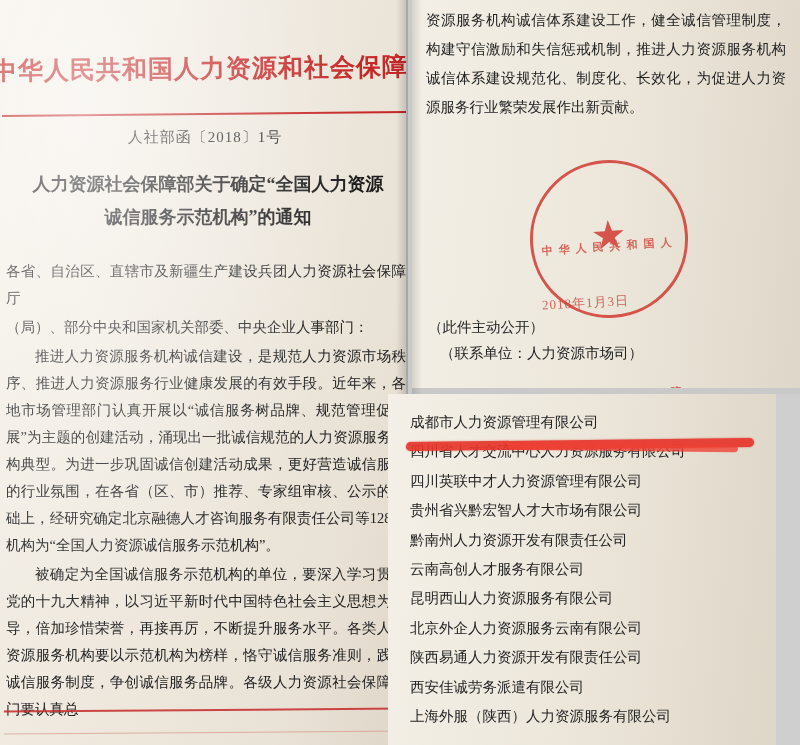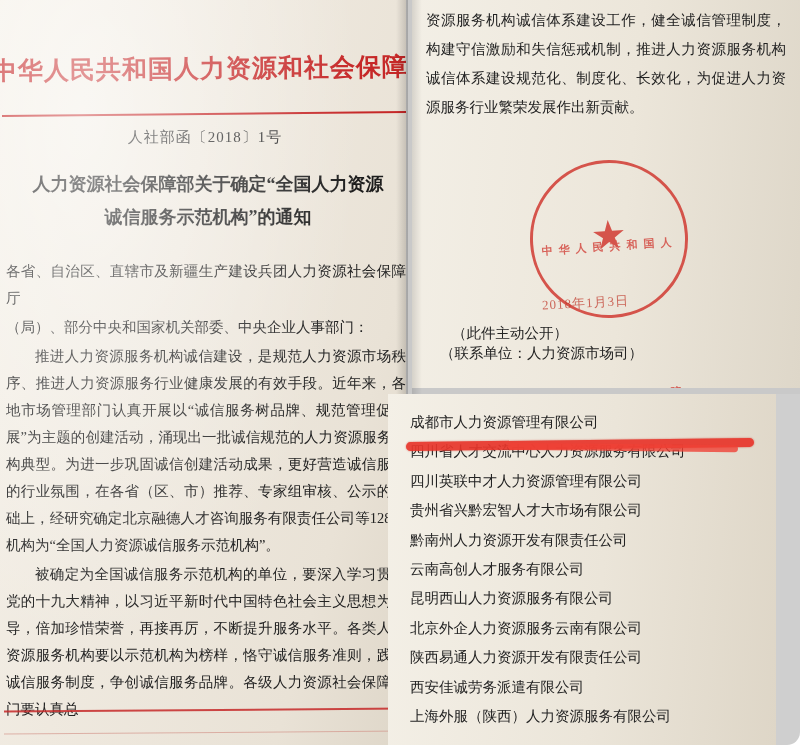--- a/index.html
+++ b/index.html
@@ -11,21 +11,20 @@
     width: 800px;
     height: 745px;
     font-family: "Liberation Serif", "DejaVu Serif", serif;
     overflow: hidden;
   }
   .page {
     position: relative;
     width: 800px;
     height: 745px;
     background: #cfcfcf;
-    border-radius: 13px;
   }
 
   
   .doc-left {
     position: absolute;
     left: 0;
     top: 0;
     width: 410px;
     height: 745px;
     background: #f3efe7;
@@ -192,24 +191,23 @@
     width: 170px;
     font-size: 13px;
     color: #c0392b;
     opacity: .75;
     transform: rotate(-3deg);
     letter-spacing: 1px;
   }
   .rt-note1 {
     position: absolute;
     top: 318px;
-    left: 40px;
-    font-size: 14.5px;
-    color: #232323;
-    margin-top: 6px;
+    left: 16px;
+    font-size: 14.5px;
+    color: #232323;
   }
   .rt-note2 {
     position: absolute;
     top: 344px;
     left: 28px;
     font-size: 14.5px;
     color: #232323;
   }
 
   

